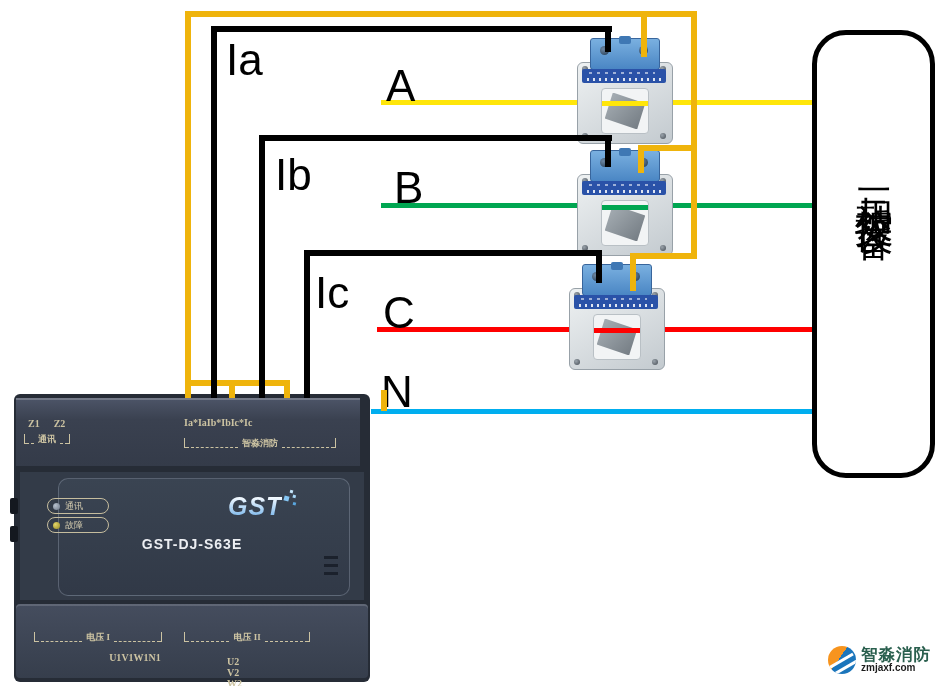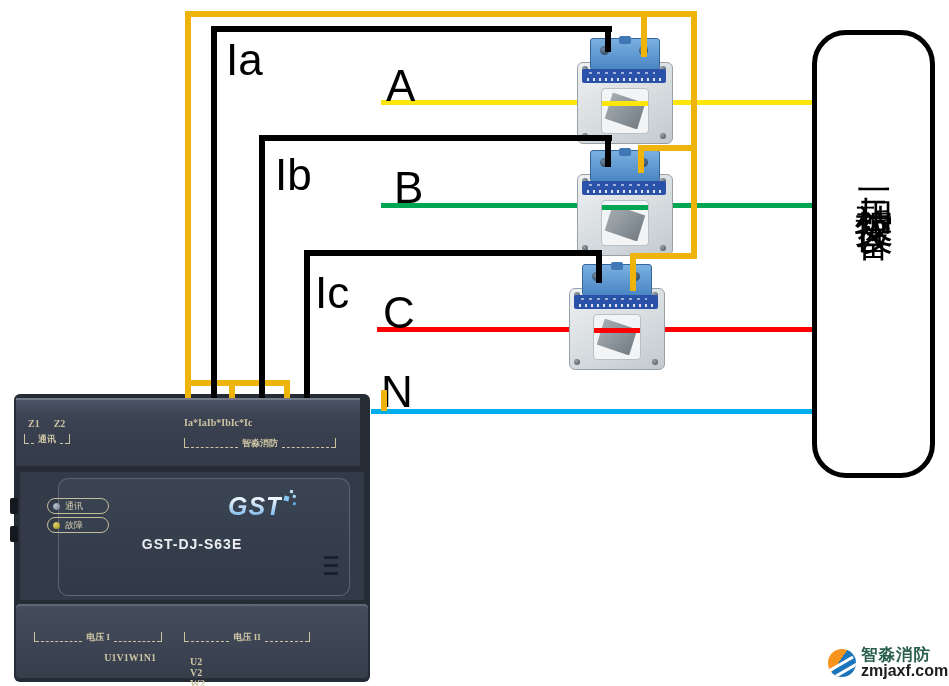--- a/index.html
+++ b/index.html
@@ -76,34 +76,34 @@
   .pill .pl{font-size:9px;color:#d6cdb0;}
   .gst{position:absolute;left:208px;top:20px;font-size:25px;font-weight:800;font-style:italic;letter-spacing:1px;
        background:linear-gradient(180deg,#f2f9ff 20%,#7db8ec 85%);
        -webkit-background-clip:text;background-clip:text;color:transparent;}
   .spark{position:absolute;left:264px;top:24px;width:5px;height:5px;background:#86c7f5;transform:rotate(15deg);
          box-shadow:7px -4px 0 -1px #a8d8f8,9px 3px 0 -1px #5aa7e0,3px -8px 0 -1px #c4e5fb;}
   .dev-model{position:absolute;left:0;width:344px;top:64px;text-align:center;
              font-size:14px;font-weight:bold;color:#eceef2;letter-spacing:1px;}
   .dev-name{position:absolute;left:0;width:344px;top:86px;text-align:center;
             font-size:14px;font-weight:bold;color:#e8ebf0;letter-spacing:3px;}
-  .t-row{position:absolute;display:flex;justify-content:flex-end;}
+  .t-row{position:absolute;display:flex;justify-content:center;margin-left:37px;}
   .din{position:absolute;width:8px;height:16px;background:#14181f;border-radius:2px;left:-4px;}
   .vent{position:absolute;width:14px;height:3px;background:#1b212c;left:308px;}
 
   
   .wm{position:absolute;left:828px;top:646px;display:flex;align-items:center;gap:5px;z-index:5;}
   .wm-icon{width:28px;height:28px;border-radius:50%;position:relative;overflow:hidden;
            background:linear-gradient(125deg,#f7941e 42%,#1b75bb 42%);}
   .wm-icon i{position:absolute;display:block;background:#fff;height:3px;width:30px;}
   .wm-icon i.s1{left:-3px;top:14px;transform:rotate(-30deg);}
   .wm-icon i.s2{left:1px;top:21px;transform:rotate(-30deg);}
   .wm-txt{display:flex;flex-direction:column;line-height:1.05;}
   .wm-brand{font-size:16.5px;font-weight:bold;color:#2a5f4e;letter-spacing:1px;}
-  .wm-domain{font-size:16px;font-weight:bold;color:#1c1c1c;}
+  .wm-domain{font-size:10px;font-weight:bold;color:#1c1c1c;}
 </style>
 </head>
 <body>
 
 <div id="canvas">
 
   <div class="phase" style="left: 381px; top: 100px; width: 432px; background: rgb(255, 230, 10);"></div>
   <div class="phase" style="left: 381px; top: 203px; width: 432px; background: rgb(0, 166, 81);"></div>
   <div class="phase" style="left: 377px; top: 327px; width: 436px; background: rgb(255, 0, 0);"></div>
   <div class="phase" style="left: 371px; top: 409px; width: 442px; background: rgb(0, 174, 239);"></div>

